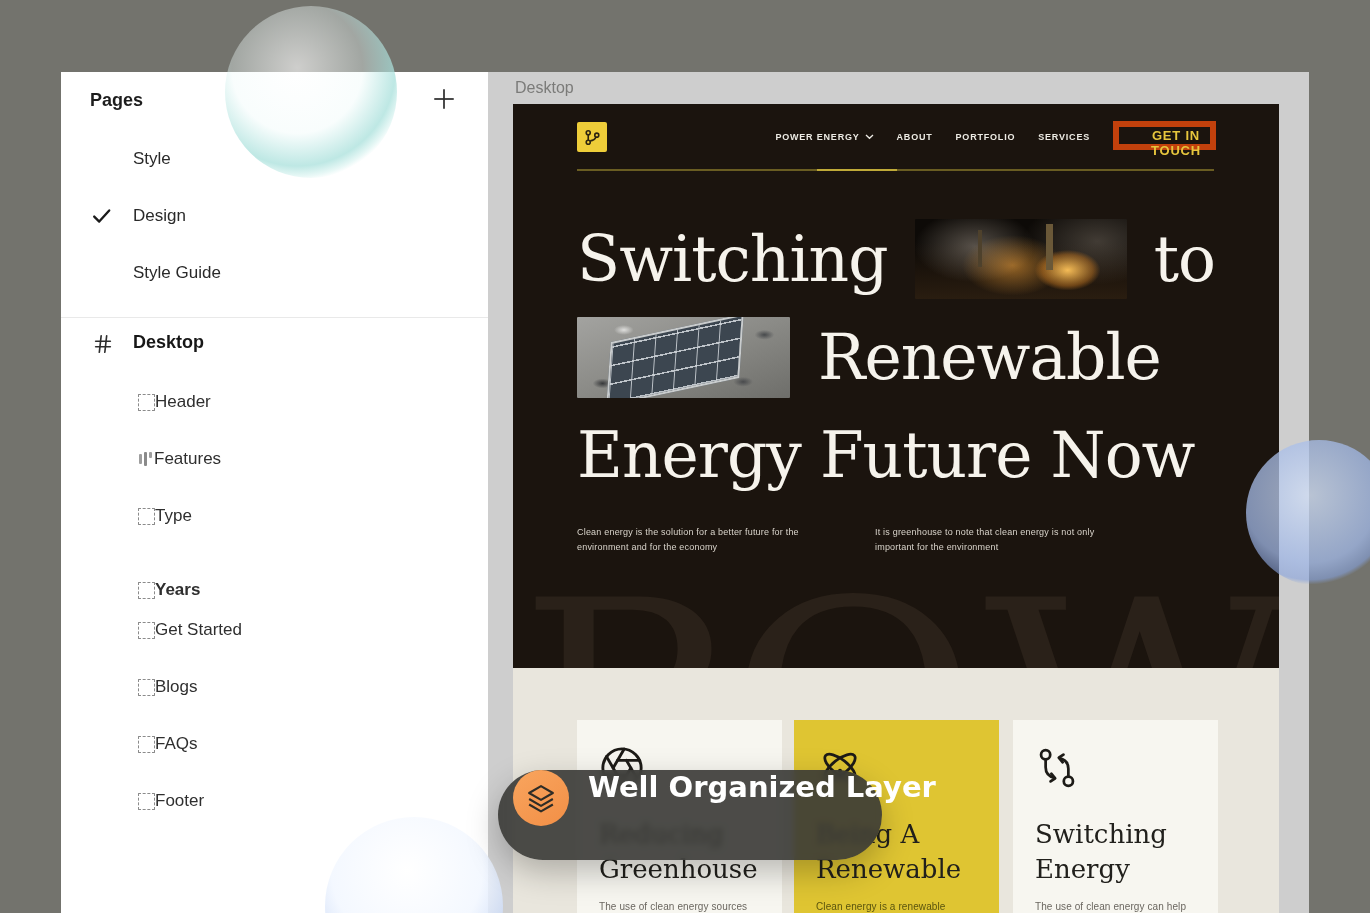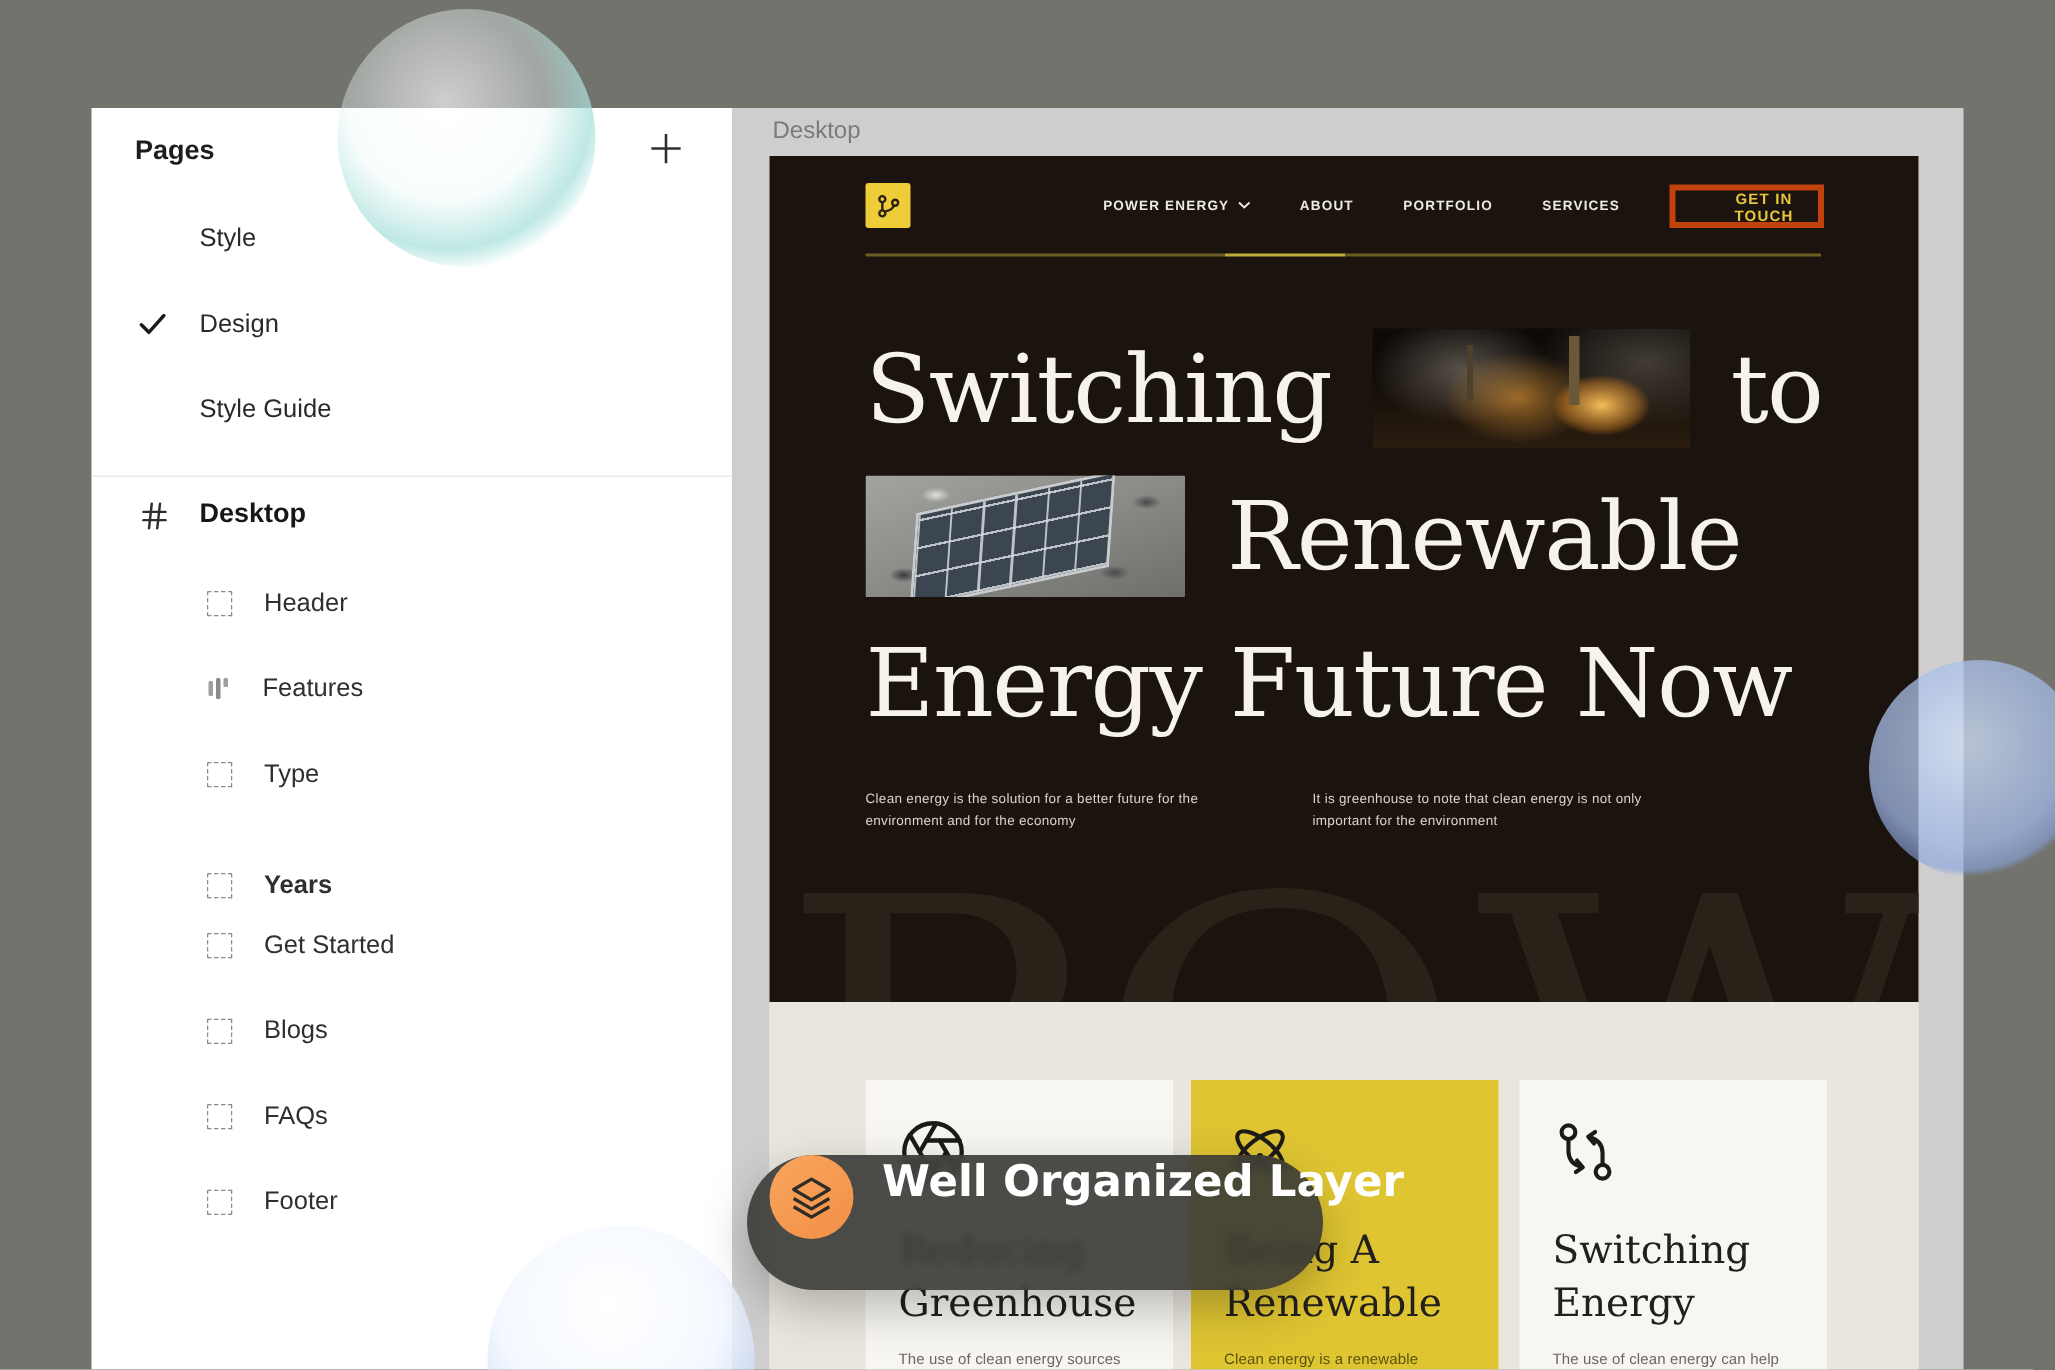--- a/index.html
+++ b/index.html
@@ -13,42 +13,42 @@
   .panel{position:absolute;left:61px;top:72px;width:427px;bottom:0;background:#ffffff;z-index:2;}
   .panel-title{position:absolute;left:29px;top:18px;font-size:18px;font-weight:700;color:#1d1d1d;}
   .add-btn{position:absolute;right:30px;top:14px;width:28px;height:28px;border:none;background:transparent;cursor:pointer;padding:0;}
   .page-row{position:absolute;left:0;width:100%;height:26px;display:flex;align-items:center;cursor:pointer;}
   .page-row .check{position:absolute;left:31px;width:20px;height:18px;}
   .page-row .plabel{position:absolute;left:72px;font-size:17px;color:#2a2a2a;}
   .divider{position:absolute;left:0;top:245px;width:100%;height:1px;background:#e9e9e9;}
   .section-row{position:absolute;left:0;top:258px;width:100%;height:28px;cursor:pointer;}
   .section-row .hash{position:absolute;left:31px;top:3px;}
   .section-row .slabel{position:absolute;left:72px;top:2px;font-size:18px;font-weight:700;color:#171717;}
-  .layer-row{position:absolute;left:77px;height:24px;display:flex;align-items:center;gap:21px;cursor:pointer;}
+  .layer-row{position:absolute;left:77px;height:24px;display:flex;align-items:center;cursor:pointer;}
   .frame-ico{width:15px;height:15px;border:1.5px dashed #8b8b8b;border-radius:1px;flex:0 0 auto;}
   .comp-ico{width:16px;height:16px;position:relative;flex:0 0 auto;}
   .comp-ico i{position:absolute;width:3px;border-radius:1px;background:#9e9e9e;}
   .comp-ico i:nth-child(1){left:1px;top:3px;height:10px;}
   .comp-ico i:nth-child(2){left:6px;top:1px;height:14px;background:#8a8a8a;}
   .comp-ico i:nth-child(3){left:11px;top:1px;height:6px;}
   .layer-row .llabel{font-size:17px;color:#2f2f2f;}
 
   
   .canvas{position:absolute;left:488px;top:72px;width:821px;bottom:0;background:#cecece;z-index:1;}
   .frame-label{position:absolute;left:27px;top:7px;font-size:16px;color:#7b7b79;cursor:pointer;}
 
   .site{position:absolute;left:25px;top:32px;width:766px;bottom:0;background:#e9e6dd;}
   .hero{position:absolute;left:0;top:0;width:100%;height:564px;background:#1b140e;overflow:hidden;}
 
   .logo{position:absolute;left:64px;top:18px;width:30px;height:30px;background:#eecd39;border-radius:2px;
         display:flex;align-items:center;justify-content:center;cursor:pointer;}
-  .nav{position:absolute;top:17px;right:63px;height:32px;display:flex;align-items:center;gap:33px;}
+  .nav{position:absolute;top:17px;right:63px;height:32px;display:flex;gap:23px;}
   .nav-item{display:flex;align-items:center;gap:5px;font-size:9px;letter-spacing:.8px;font-weight:600;color:#edebe4;cursor:pointer;white-space:nowrap;}
-  .cta{width:103px;height:29px;border:4px solid #c2410c;background:transparent;color:#e7c63d;
-       font-family:"Liberation Sans",sans-serif;font-size:10px;letter-spacing:.8px;font-weight:600;cursor:pointer;padding-left:29px;}
+  .cta{width:103px;height:29px;border:6px solid #c2410c;background:transparent;color:#e7c63d;
+       font-family:"Liberation Sans",sans-serif;font-size:13px;letter-spacing:.8px;font-weight:600;cursor:pointer;padding-left:29px;}
   .rule{position:absolute;left:64px;top:65px;width:637px;height:2px;
         background:linear-gradient(90deg,#6a5d22 0 240px,#c0aa38 240px 320px,#6a5d22 320px);}
 
   .headline{position:absolute;left:64px;right:64px;top:106px;color:#f6f3ec;
             font-family:"DejaVu Serif", serif;font-size:63px;letter-spacing:-1px;}
   .hl-line{height:98px;display:flex;align-items:center;}
   .hl-1{justify-content:space-between;}
   .hl-2{gap:28px;}
   .hero-img{flex:0 0 auto;border-radius:1px;position:relative;overflow:hidden;}
   .img-industry{width:212px;height:80px;background-color:#0b0806;

